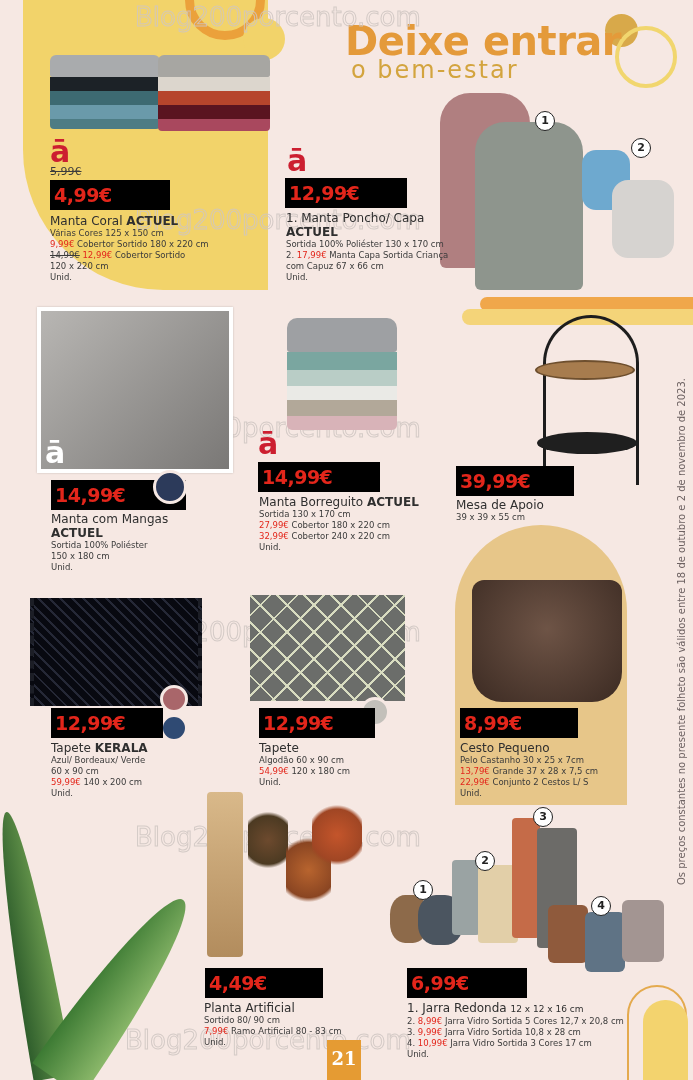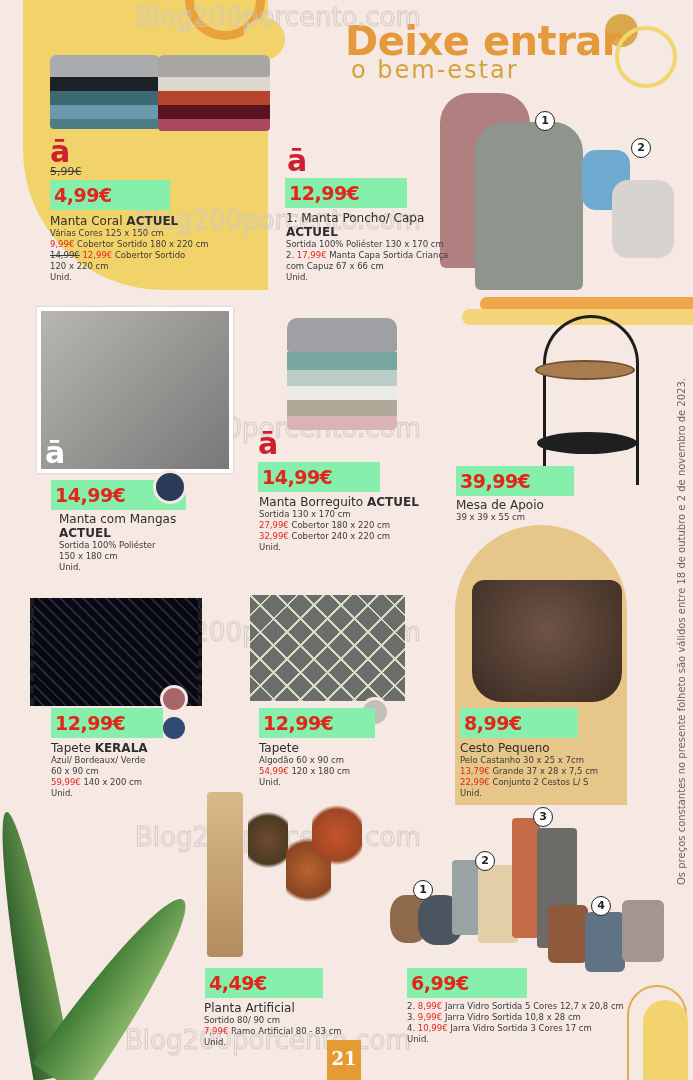--- a/index.html
+++ b/index.html
@@ -15,21 +15,21 @@
   .deco-ring { left: 615px; top: 26px; width: 62px; height: 62px; border: 4px solid #f1d66e; border-radius: 50%; }
   .bar-orange { left: 480px; top: 297px; width: 213px; height: 14px; background: #f0a74a; border-radius: 7px 0 0 7px; }
   .bar-yellow { left: 462px; top: 309px; width: 231px; height: 16px; background: #f4d479; border-radius: 8px 0 0 8px; }
   .basket-bg { left: 455px; top: 525px; width: 172px; height: 280px; background: #e7c689; border-radius: 86px 86px 0 0; }
   .arch-outline { left: 627px; top: 985px; width: 60px; height: 110px; border: 2px solid #e4aa4e; border-radius: 30px 30px 0 0; }
   .arch-fill { left: 643px; top: 1000px; width: 45px; height: 90px; background: #f3d36e; border-radius: 22px 22px 0 0; }
   .page-num { left: 327px; top: 1040px; width: 34px; height: 56px; background: #e59b33; color: #fff; font-weight: bold; font-size: 18px; text-align: center; line-height: 38px; font-family: "DejaVu Serif", serif; }
   .legal { left: 676px; top: 885px; width: 600px; transform-origin: 0 0; transform: rotate(-90deg); font-size: 10px; color: #6d6262; white-space: nowrap; }
   .watermark { font-size: 26px; color: transparent; -webkit-text-stroke: 1px #cfc6c2; font-family: "DejaVu Sans", sans-serif; white-space: nowrap; opacity: .85; }
 
-  .price { background: #86efac; color: #e3261b; font-weight: bold; font-size: 19px; height: 30px; line-height: 30px; padding-left: 4px; letter-spacing: -0.5px; }
+  .price { background: #000000; color: #e3261b; font-weight: bold; font-size: 19px; height: 30px; line-height: 30px; padding-left: 4px; letter-spacing: -0.5px; }
   .name { font-size: 12px; color: #2f2f2f; line-height: 14px; }
   .name b { font-weight: bold; }
   .det { font-size: 8.5px; color: #3b3b3b; line-height: 11px; }
   .red { color: #e3261b; }
   .strike { text-decoration: line-through; }
   .brand-a { font-size: 30px; font-weight: bold; color: #cc1f30; line-height: 28px; }
   .brand-a.white { color: #fff; }
   .swatch { border-radius: 50%; border: 3px solid #f6e8e3; }
   .num-badge { width: 20px; height: 20px; border: 1.5px solid #222; border-radius: 50%; background: #fff; font-size: 11px; font-weight: bold; text-align: center; line-height: 17px; color: #222; }
   .photo { background: linear-gradient(135deg, #b8b6b3, #7a7876); border: 4px solid #fff; box-shadow: 0 0 2px rgba(0,0,0,.2); }
@@ -101,21 +101,21 @@
   <div class="det"><span>2.</span> <span class="red">17,99€</span> <span>Manta Capa Sortida Criança</span></div>
   <div class="det">com Capuz 67 x 66 cm</div>
   <div class="det">Unid.</div>
 </div>
 
 <div class="abs photo" style="left:37px;top:307px;width:196px;height:166px;">
   <div class="abs brand-a white" style="left:4px;top:128px;">ā</div>
 </div>
 <div class="abs price" style="left:51px;top:480px;width:135px;">14,99€</div>
 <div class="abs swatch" style="left:153px;top:470px;width:34px;height:34px;background:#2c3a5a;"></div>
-<div class="abs" style="left:51px;top:512px;width:150px;margin-left:8px;">
+<div class="abs" style="left:51px;top:512px;width:150px;">
   <div class="name">Manta com Mangas</div>
   <div class="name"><b>ACTUEL</b></div>
   <div class="det">Sortida 100% Poliéster</div>
   <div class="det">150 x 180 cm</div>
   <div class="det">Unid.</div>
 </div>
 
 <div class="abs" style="left:287px;top:318px;width:110px;height:112px;">
   <div style="height:34px;background:#9ea0a3;border-radius:10px 10px 3px 3px;"></div>
   <div style="height:18px;background:#7aa6a0;"></div>
@@ -198,19 +198,20 @@
 <div class="abs" style="left:537px;top:828px;width:40px;height:120px;background:#6c6b68;border-radius:4px;"></div>
 <div class="abs" style="left:548px;top:905px;width:40px;height:58px;background:#8f5a3c;border-radius:6px;"></div>
 <div class="abs" style="left:585px;top:912px;width:40px;height:60px;background:#5f7385;border-radius:6px;"></div>
 <div class="abs" style="left:622px;top:900px;width:42px;height:62px;background:#a39592;border-radius:6px;"></div>
 <div class="abs num-badge" style="left:413px;top:880px;">1</div>
 <div class="abs num-badge" style="left:475px;top:851px;">2</div>
 <div class="abs num-badge" style="left:533px;top:807px;">3</div>
 <div class="abs num-badge" style="left:591px;top:896px;">4</div>
 <div class="abs price" style="left:407px;top:968px;width:120px;">6,99€</div>
 <div class="abs" style="left:407px;top:1001px;width:225px;">
+  <div class="name"><span>1. Jarra Redonda</span> <span style="font-size:9px;">12 x 12 x 16 cm</span></div>
   <div class="det"><span>2.</span> <span class="red">8,99€</span> <span>Jarra Vidro Sortida 5 Cores 12,7 x 20,8 cm</span></div>
   <div class="det"><span>3.</span> <span class="red">9,99€</span> <span>Jarra Vidro Sortida 10,8 x 28 cm</span></div>
   <div class="det"><span>4.</span> <span class="red">10,99€</span> <span>Jarra Vidro Sortida 3 Cores 17 cm</span></div>
   <div class="det">Unid.</div>
 </div>
 
 <div class="abs page-num">21</div>
 
 </body></html>

